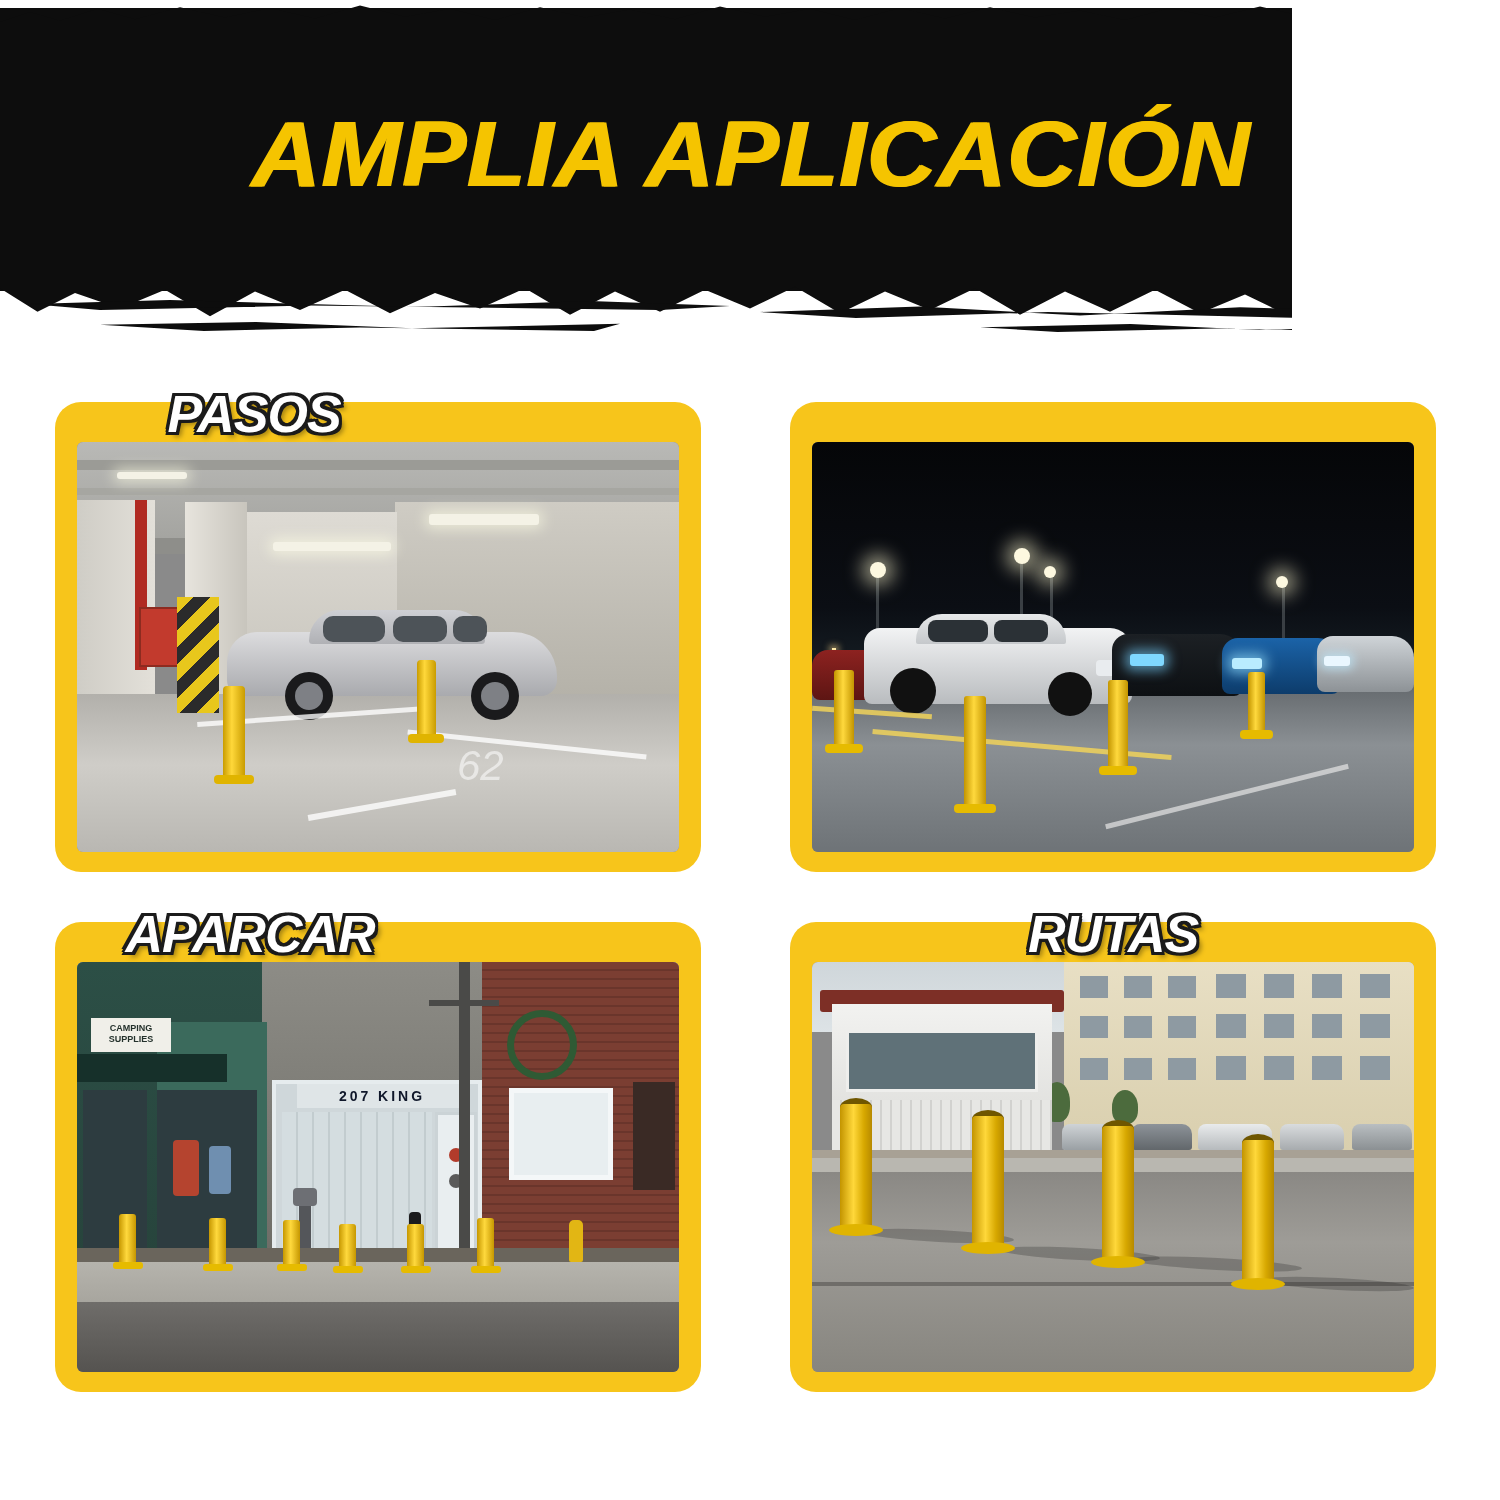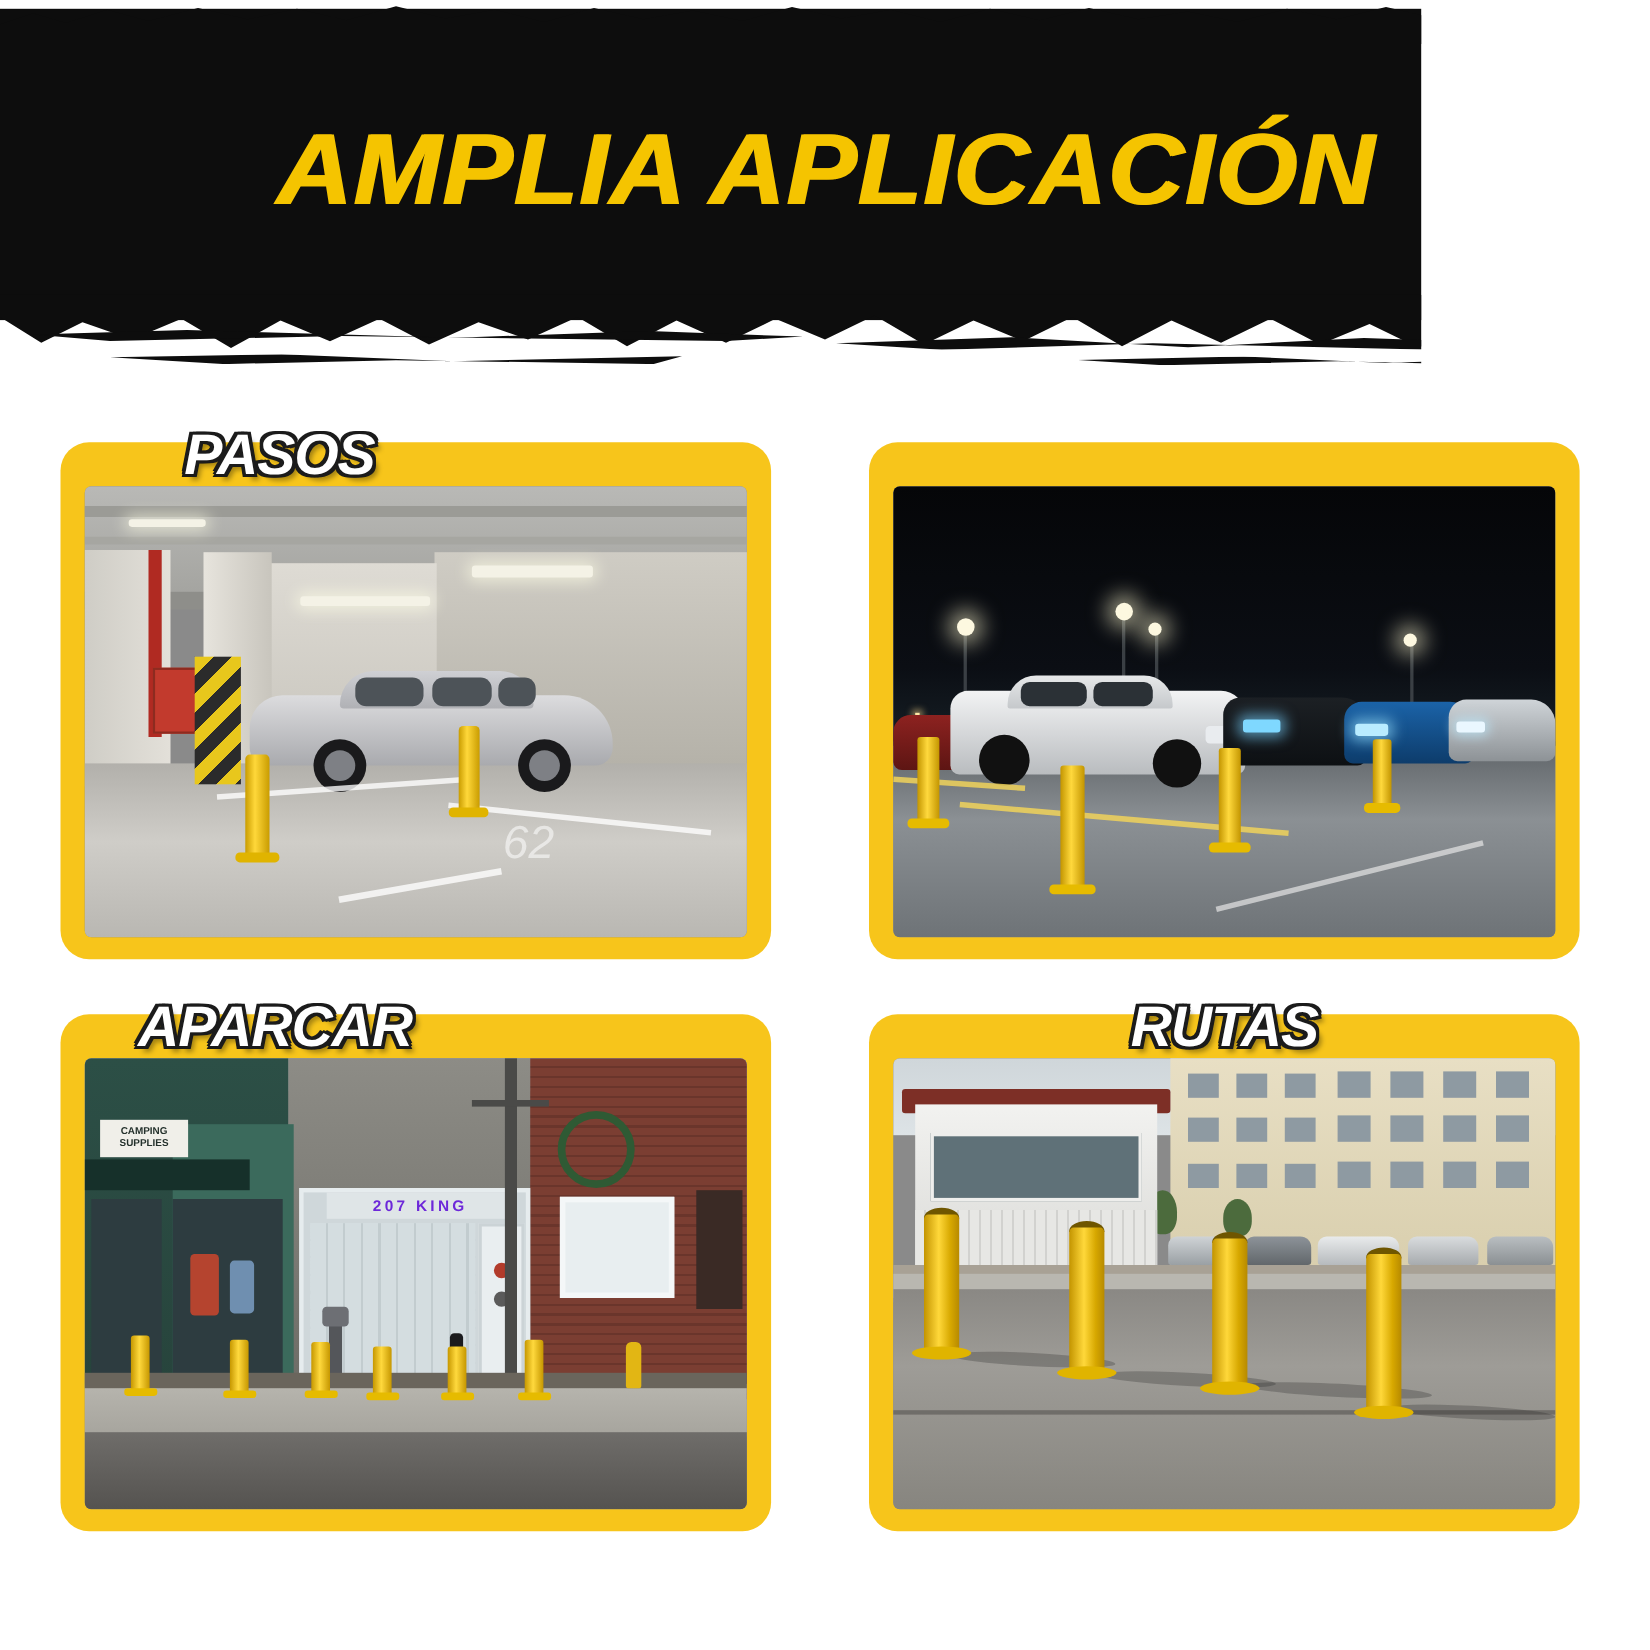--- a/index.html
+++ b/index.html
@@ -156,21 +156,21 @@
 
   
   .s-sky { position:absolute; left:0; top:0; width:602px; height:30px; background:#9aa3a8; }
   .s-bldg-l { position:absolute; left:0; top:0; width:185px; height:300px; background:linear-gradient(#2c4f46,#27443c); }
   .s-bldg-g { position:absolute; left:80px; top:60px; width:110px; height:240px; background:#3b6a5c; }
   .s-bldg-brick { position:absolute; left:405px; top:0; width:197px; height:310px; background:repeating-linear-gradient(#7b3e32 0 7px,#6a352b 7px 9px); }
   .s-bldg-mid { position:absolute; left:185px; top:0; width:220px; height:300px; background:linear-gradient(#8d8c86,#6d6c66); }
   .s-garage { position:absolute; left:195px; top:118px; width:210px; height:185px; background:#cfd7da; border:4px solid #e6ecee; }
   .s-garage-door { position:absolute; left:205px; top:150px; width:150px; height:150px;
      background:repeating-linear-gradient(90deg,#d4dde0 0 14px,#c2cccf 14px 16px),repeating-linear-gradient(#d4dde0 0 14px,#c2cccf 14px 16px); }
-  .s-sign { position:absolute; left:220px; top:122px; width:170px; height:24px; background:#dfe5e7; color:#6d28d9; font-size:14px; font-weight:700; letter-spacing:3px; text-align:center; line-height:24px; }
+  .s-sign { position:absolute; left:220px; top:122px; width:170px; height:24px; background:#dfe5e7; color:#0f172a; font-size:14px; font-weight:700; letter-spacing:3px; text-align:center; line-height:24px; }
   .s-pole { position:absolute; left:382px; top:0; width:11px; height:300px; background:#4a4a48; }
   .s-awning { position:absolute; left:0; top:92px; width:150px; height:28px; background:#16302a; }
   .s-shop-glass { position:absolute; background:#2d3c40; }
   .s-sidewalk { position:absolute; left:0; top:296px; width:602px; height:48px; background:linear-gradient(#b7b5ae,#a6a49d); }
   .s-road { position:absolute; left:0; top:340px; width:602px; height:70px; background:linear-gradient(#6f6d6a,#555350); }
   .s-bollard { position:absolute; width:17px; background:linear-gradient(90deg,#c69700,#ffd93d 45%,#c69700); border-radius:3px; }
   .s-bollard-base { position:absolute; width:30px; height:7px; background:#e6bb00; border-radius:3px; }
   .s-person { position:absolute; left:332px; top:250px; width:12px; height:52px; background:#1b1b1d; border-radius:4px; }
   .s-hydrant { position:absolute; left:492px; top:258px; width:14px; height:42px; background:#e2b614; border-radius:5px 5px 2px 2px; }
   .s-meter { position:absolute; left:222px; top:236px; width:12px; height:66px; background:#54565a; }

